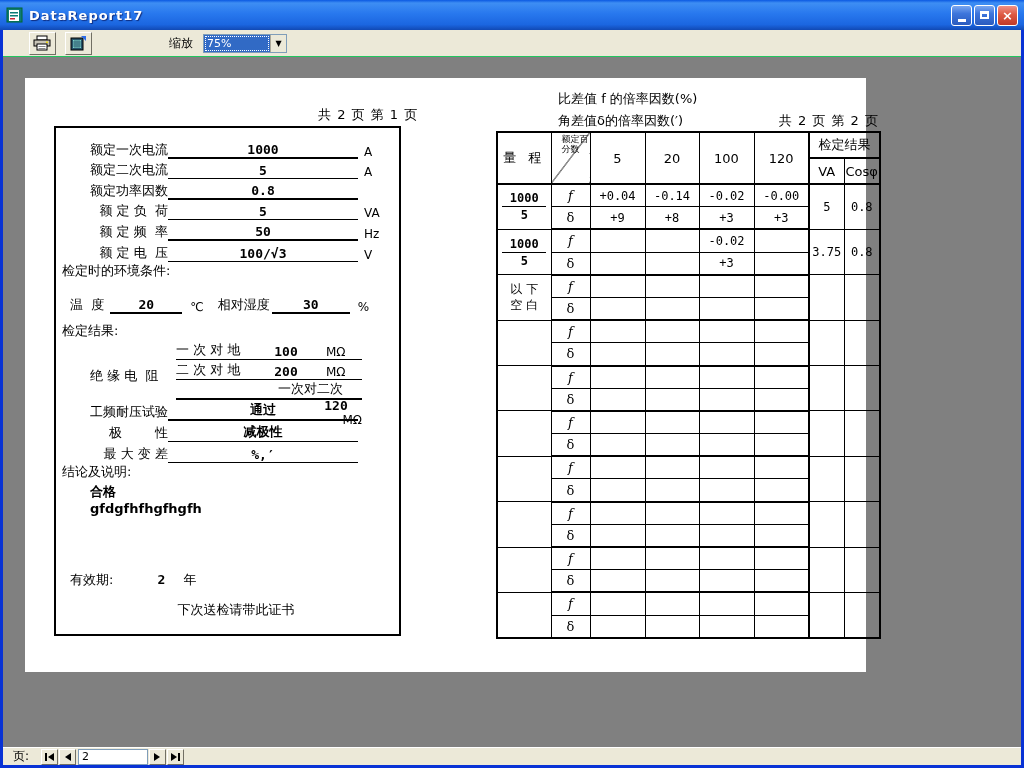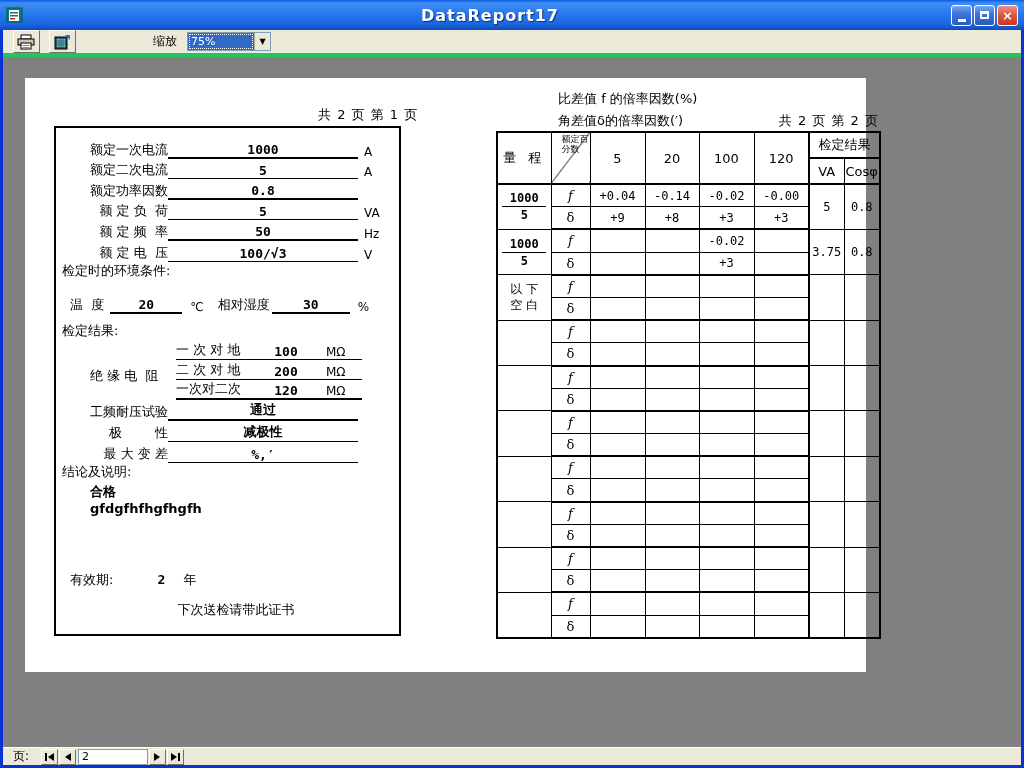--- a/index.html
+++ b/index.html
@@ -4,38 +4,38 @@
 <style>
   * { margin:0; padding:0; box-sizing:border-box; }
   html,body { width:1024px; height:768px; font-family:"DejaVu Sans",sans-serif; }
   .window { position:relative; width:1024px; height:768px; background:#ECE9D8; overflow:hidden; }
 
   
   .titlebar { position:absolute; top:0; left:0; width:1024px; height:30px;
     background:linear-gradient(180deg,#0B59E2 0%,#3E8EF3 10%,#2878EE 45%,#1B66E0 82%,#1149B4 100%);
     display:flex; align-items:center; padding:0 6px; }
   .titleicon { width:18px; height:18px; margin-right:5px; flex:none; }
-  .titletext { color:#fff; font-weight:bold; font-size:16px; letter-spacing:1px;
-    text-shadow:1px 1px 1px rgba(0,0,60,.6); flex:1;text-align:center; }
+  .titletext { color:#fff; font-weight:bold; font-size:13px; letter-spacing:1px;
+    text-shadow:1px 1px 1px rgba(0,0,60,.6); flex:1; }
   .winbtns { display:flex; gap:2px; }
   .winbtn { width:21px; height:21px; border-radius:3px; border:1px solid #fff;
     display:flex; align-items:center; justify-content:center; color:#fff; font-size:12px;
     background:linear-gradient(180deg,#7AA7F0 0%,#3D75DC 40%,#2A5BBE 100%); cursor:pointer; }
   .winbtn.close { background:linear-gradient(180deg,#F09186 0%,#DE5942 45%,#C13A28 100%); }
   .glyph-min { display:block; width:8px; height:3px; background:#fff; margin-top:10px; }
   .glyph-max { display:block; width:9px; height:8px; border:2px solid #fff; border-top-width:3px; }
   .glyph-x { font-weight:bold; font-size:13px; line-height:1; }
 
   
   .framebody { position:absolute; top:30px; left:0; width:1024px; height:738px;
     border:3px solid #0832D5; border-top:none; display:flex; flex-direction:column; }
 
   
-  .toolbar { height:27px; background:#ECE9D8; border-bottom:4px solid #22c55e;
-    display:flex; align-items:center; padding-left:10px; flex:none; }
+  .toolbar { height:27px; background:#ECE9D8; border-bottom:1px solid #22c55e;
+    display:flex; align-items:center; padding-left:26px; flex:none; }
   .toolbtn { width:27px; height:23px; background:#ECE9D8; border:1px solid;
     border-color:#fff #716F64 #716F64 #fff; margin-right:9px;
     display:flex; align-items:center; justify-content:center; cursor:pointer; }
   .zoomlabel { font-size:12px; margin-left:68px; margin-right:10px; }
   .combo { width:84px; height:19px; border:1px solid #7F9DB9; background:#fff;
     display:flex; cursor:pointer; }
   .combo-sel { flex:1; background:#316AC5; color:#fff; font-size:11px; line-height:17px;
     padding-left:3px; outline:1px dotted #fff; outline-offset:-2px; }
   .combo-arrow { width:16px; background:#ECE9D8; border-left:1px solid #ACA899;
     font-size:8px; color:#000; display:flex; align-items:center; justify-content:center; }
@@ -61,21 +61,21 @@
   .vline { text-align:center; border-bottom:2px solid #000; font-weight:bold;
     font-family:"DejaVu Sans Mono",monospace; }
   .v1 { width:72px; margin-left:6px; } .v2 { width:78px; margin-left:2px; }
   .eunit { padding-left:8px; font-size:12px; }
   .hum { margin-left:14px; }
   .rhdr { margin-top:8px; }
   .ins-block { position:relative; }
   .ins-label { position:absolute; left:34px; bottom:15px; white-space:pre; }
   .ins-row { margin-left:120px; width:186px; height:20px; display:flex; align-items:flex-end;
     border-bottom:1px solid #000; }
-  .ins-row:last-child { border-bottom-width:2px; }
+  .ins-row:last-child { border-bottom-width:2px;flex-direction:column; }
   .ins-name { width:84px; white-space:pre; }
   .ins-val { width:52px; text-align:center; font-weight:bold; font-family:"DejaVu Sans Mono",monospace; }
   .ins-unit { font-size:12px; padding-left:14px; }
   .frow.h21 { height:21px; }
   .concl { margin-left:34px; height:18px; font-weight:bold; }
   .concl.first { margin-top:2px; }
   .validity { margin-left:14px; margin-top:52px; height:20px; }
   .validity b { margin-left:40px; font-family:"DejaVu Sans Mono",monospace; }
   .validity .yr { margin-left:14px; }
   .footer-note { margin-top:10px; margin-left:60px; width:240px; text-align:center; }

